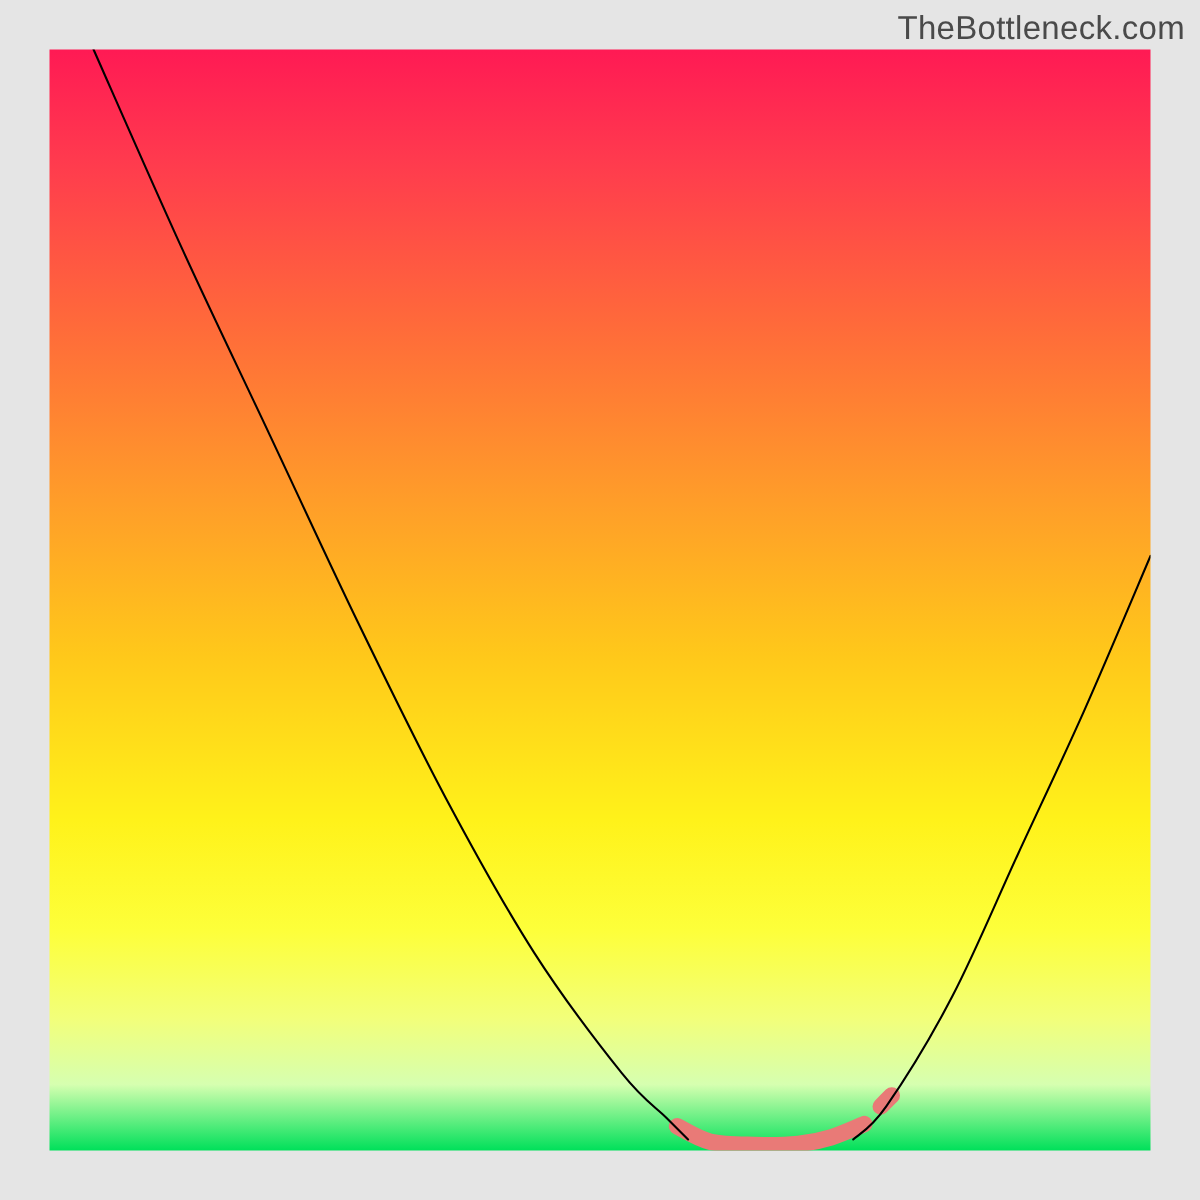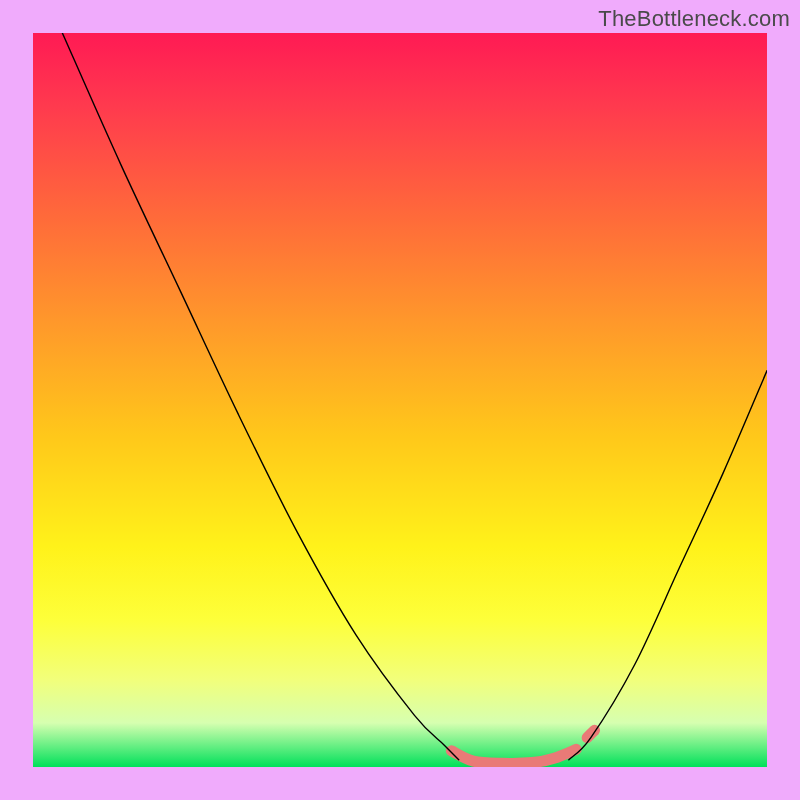--- a/index.html
+++ b/index.html
@@ -10,21 +10,21 @@
     background: #000;
     overflow: hidden;
     font-family: Arial, Helvetica, sans-serif;
   }
   .frame {
     position: absolute;
     left: 0;
     top: 0;
     width: 800px;
     height: 800px;
-    background: #f0abfc;
+    background: #e5e5e5;
   }
   .plot {
     position: absolute;
     left: 33px;
     top: 33px;
     width: 734px;
     height: 734px;
     background: linear-gradient(
       to bottom,
       #ff1a54 0%,

